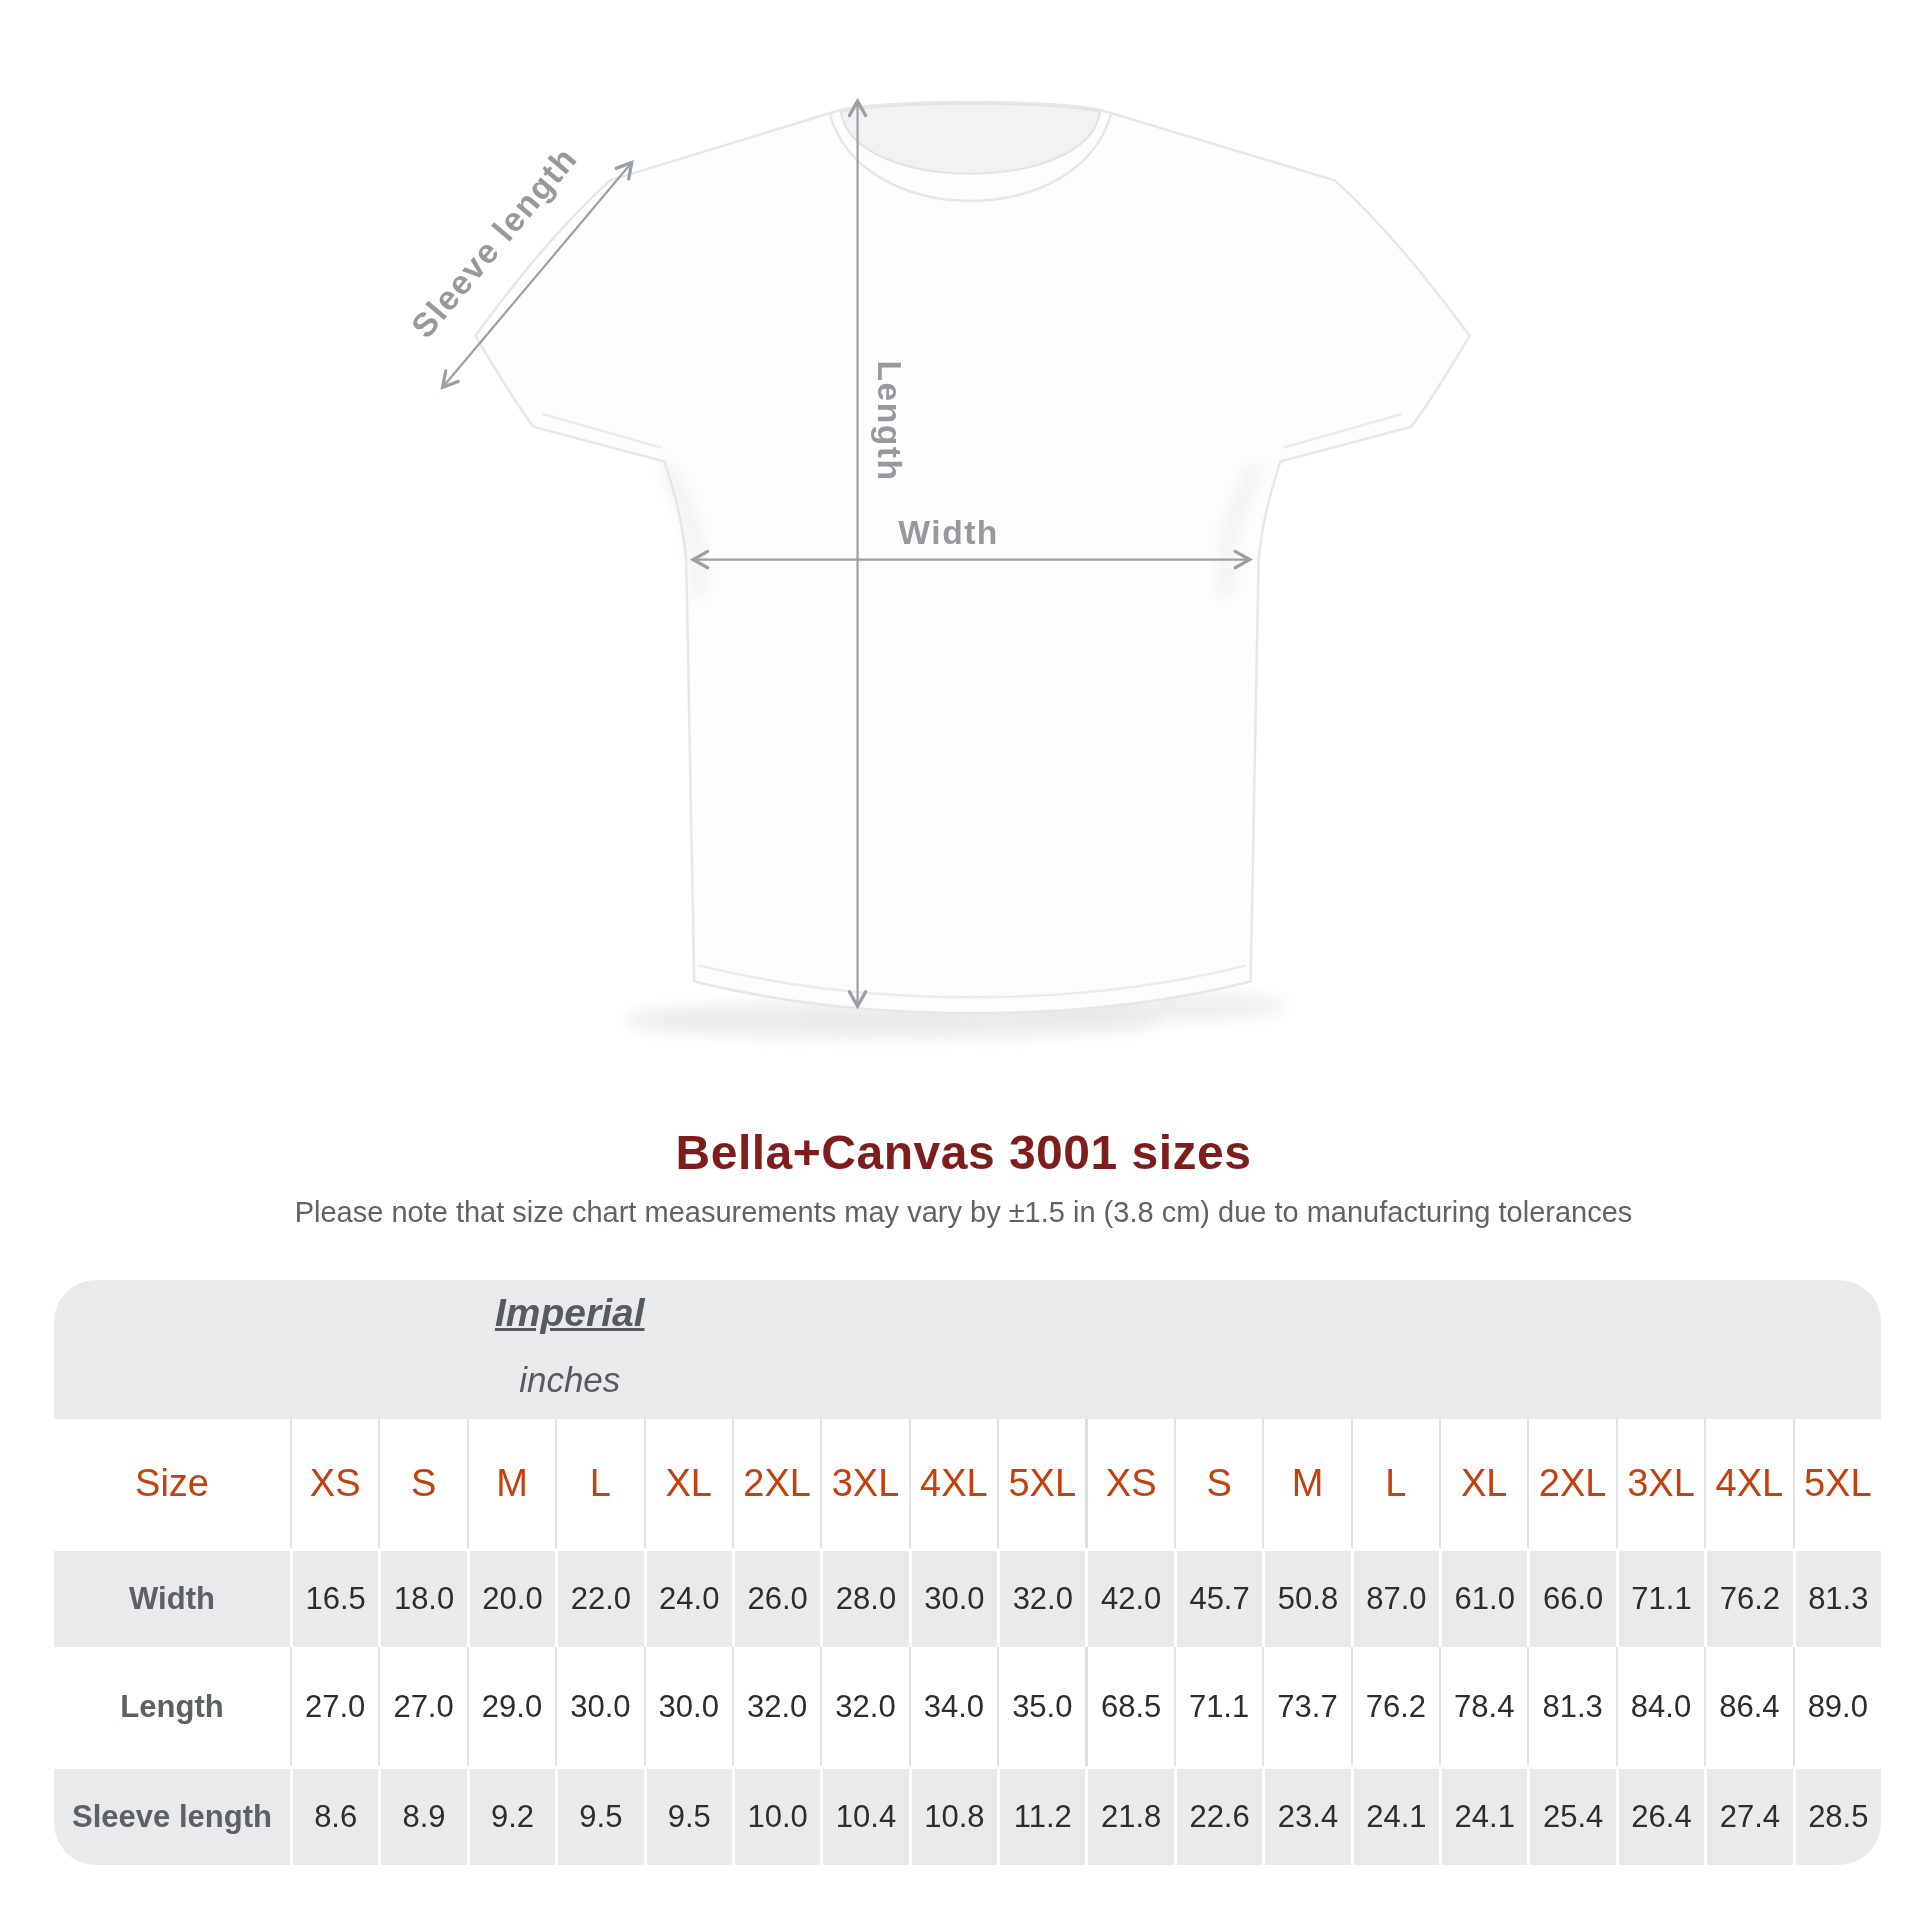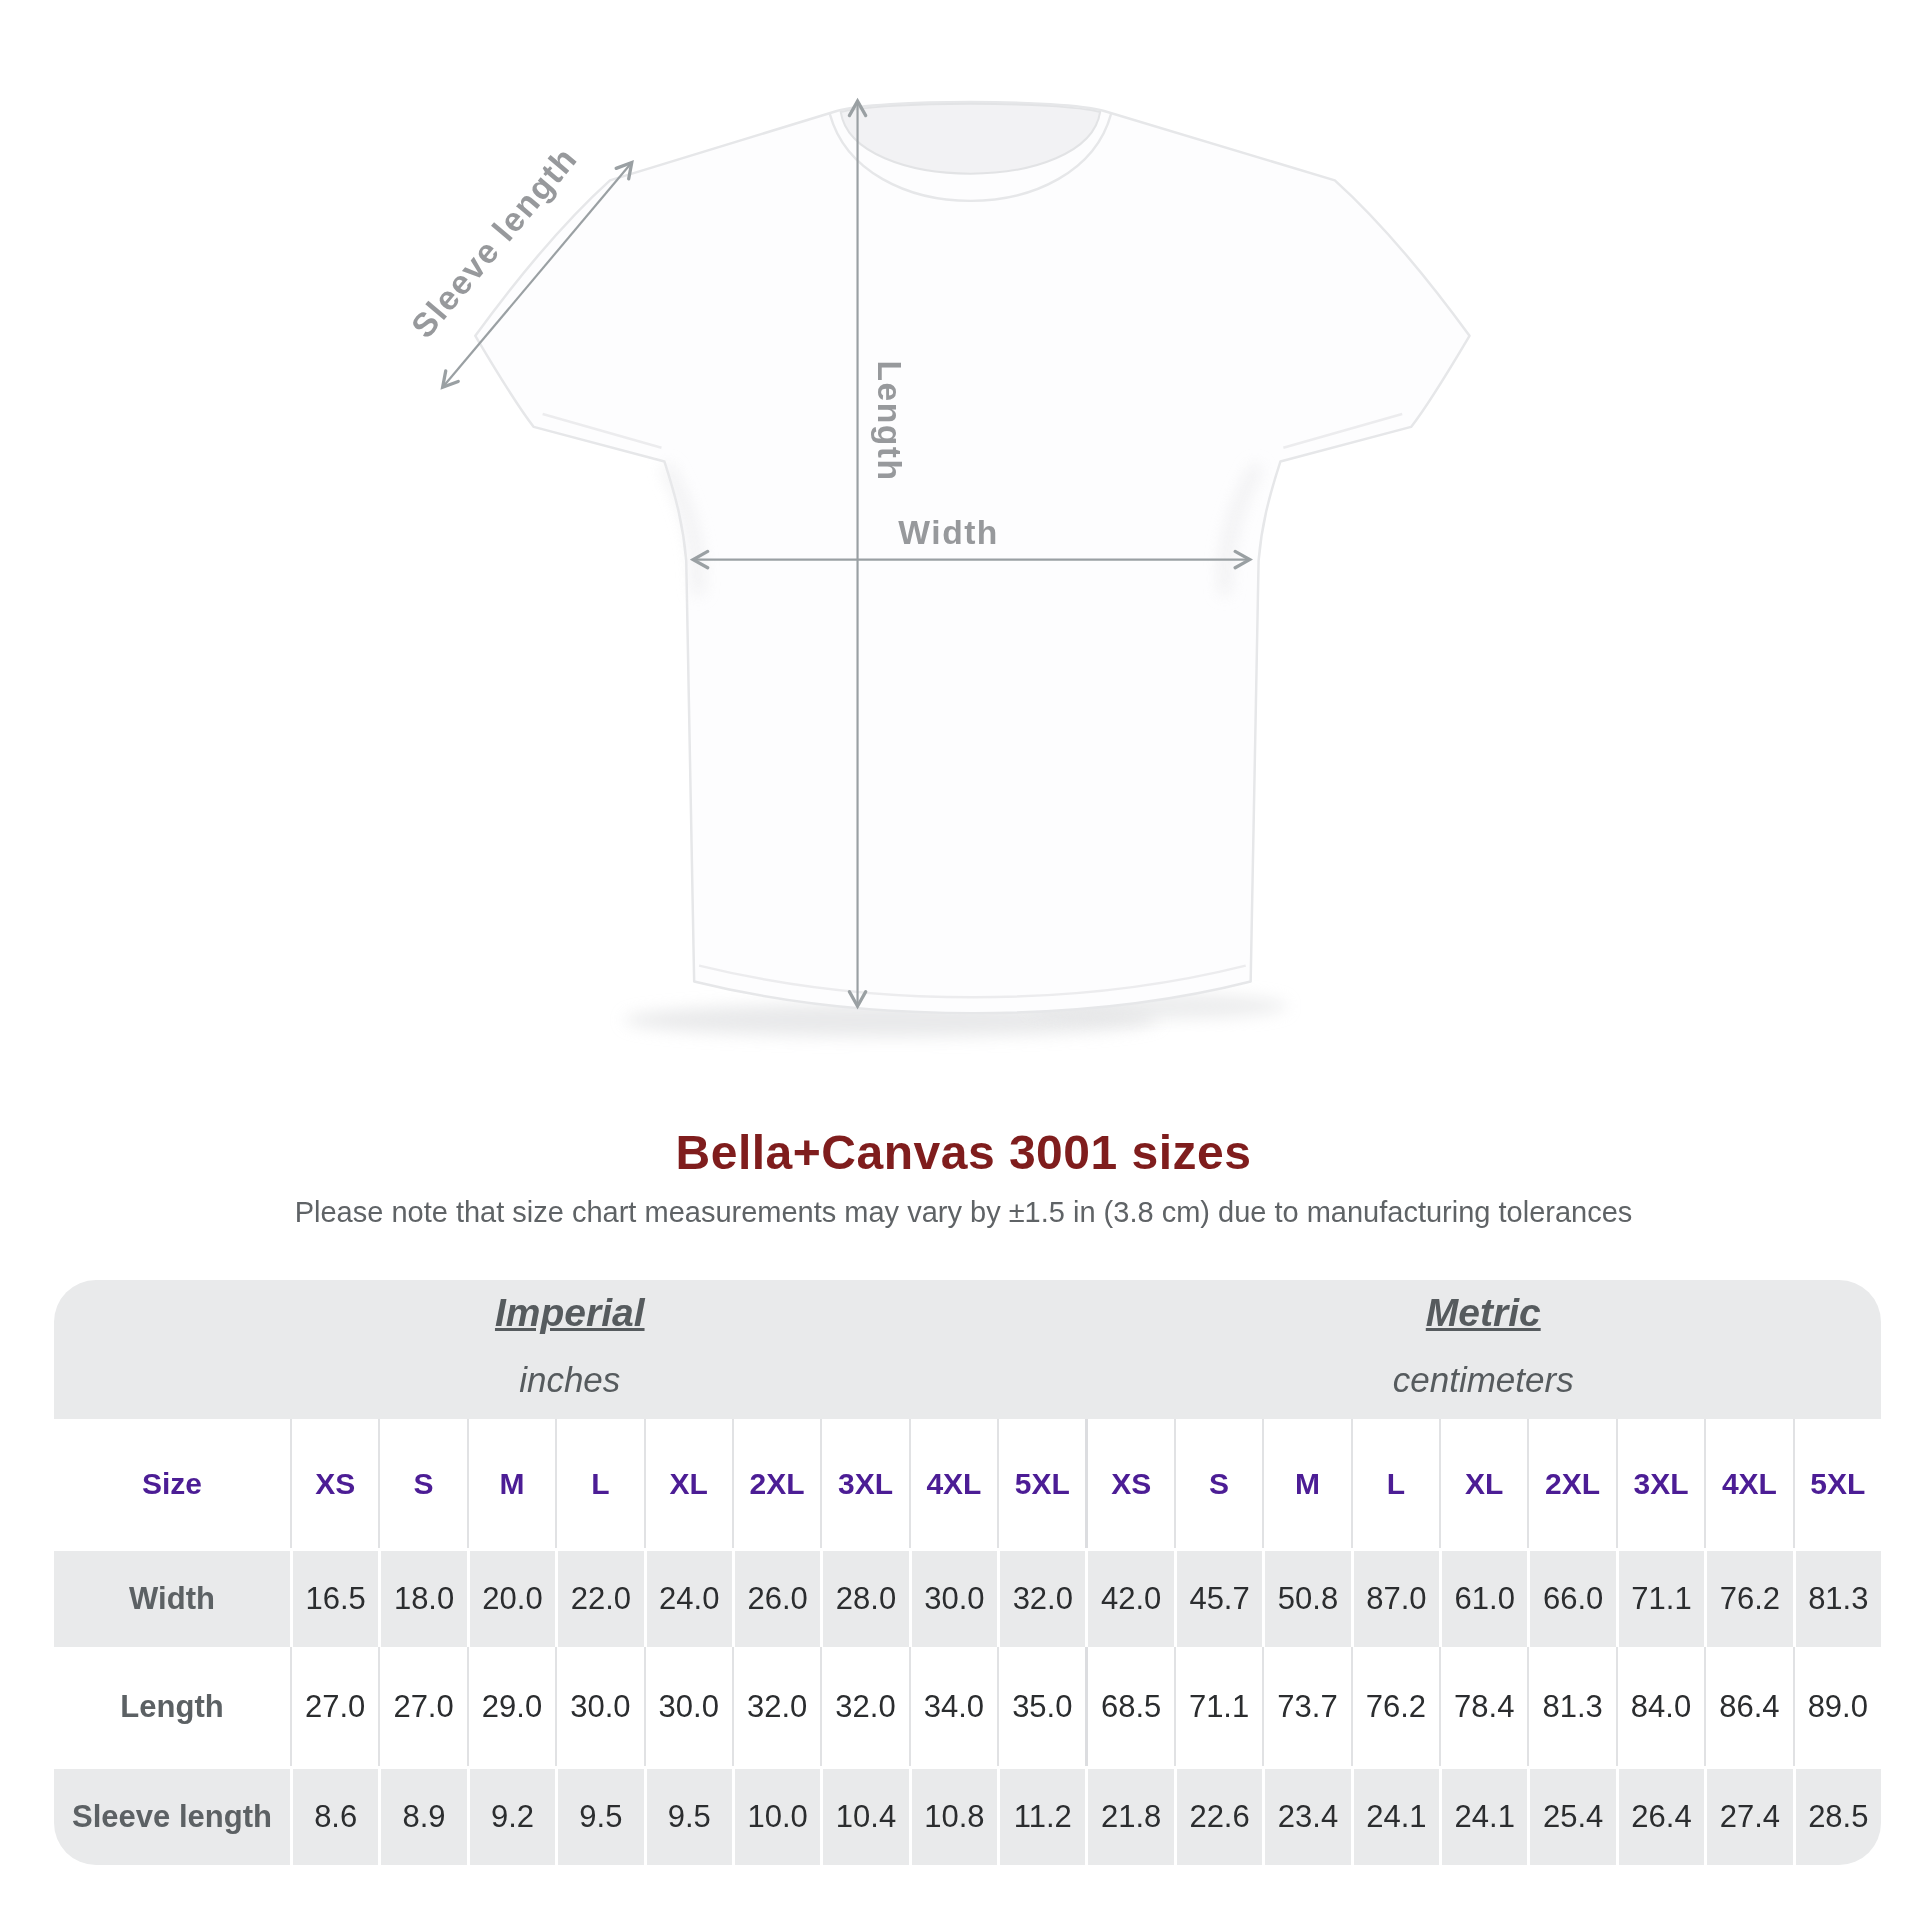--- a/index.html
+++ b/index.html
@@ -30,21 +30,21 @@
   .band-title{font-size:39px;font-weight:bold;font-style:italic;text-decoration:underline;}
   .band-unit{font-size:35px;font-style:italic;margin-top:25px;}
 
   .cell{display:flex;align-items:center;justify-content:center;}
   .w{background:#ffffff;}
   .g{background:#e9eaeb;border-top:3px solid #ffffff;}
   .w.sep{border-left:2px solid #e1e2e4;}
   .w.sec{border-left:3px solid #dcdde0;}
   .g.sep{border-left:3px solid #ffffff;}
   .g.sec{border-left:3px solid #ffffff;}
-  .hdr{font-size:30px;font-weight:bold;color:#4c1d95;}
+  .hdr{font-size:38px;font-weight:normal;color:#c2410c;}
   .rowlbl{font-size:31px;font-weight:bold;color:#5c6164;}
   .val{font-size:31px;color:#2b2d2f;}
   .corner-bl{border-radius:0 0 0 42px;}
   .corner-br{border-radius:0 0 42px 0;}
 </style>
 </head>
 <body>
 
 <div id="page">
 
@@ -100,24 +100,20 @@
 
   <div class="title">Bella+Canvas 3001 sizes</div>
   <div class="subtitle">Please note that size chart measurements may vary by ±1.5 in (3.8 cm) due to manufacturing tolerances</div>
 
   <div class="sizetable">
 
     <div class="band">
       <div class="band-group band-imperial">
         <div class="band-title">Imperial</div>
         <div class="band-unit">inches</div>
-      </div>
-      <div class="band-group band-metric">
-        <div class="band-title">Metric</div>
-        <div class="band-unit">centimeters</div>
       </div>
     </div>
 
     <div class="cell w hdr">Size</div>
     <div class="cell w hdr sep">XS</div>
     <div class="cell w hdr sep">S</div>
     <div class="cell w hdr sep">M</div>
     <div class="cell w hdr sep">L</div>
     <div class="cell w hdr sep">XL</div>
     <div class="cell w hdr sep">2XL</div>

